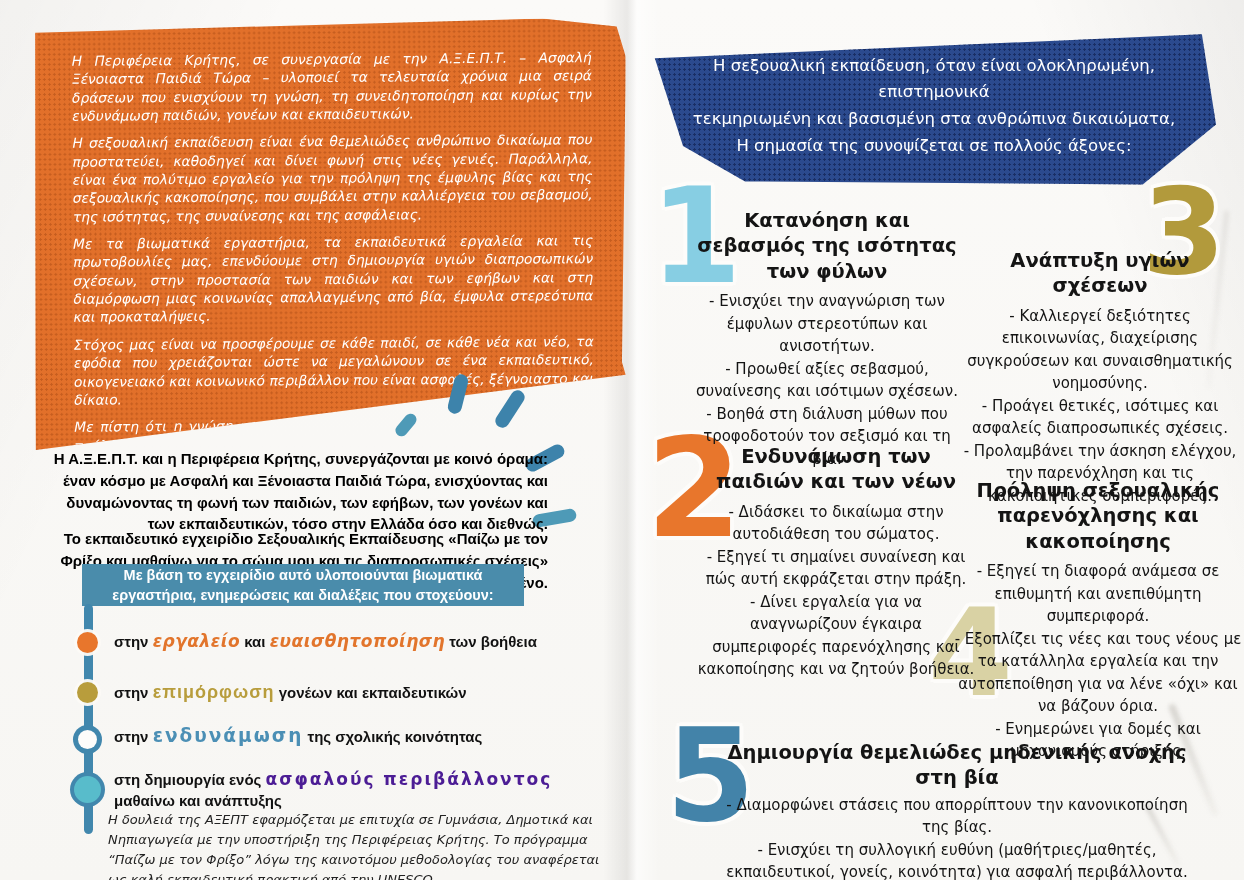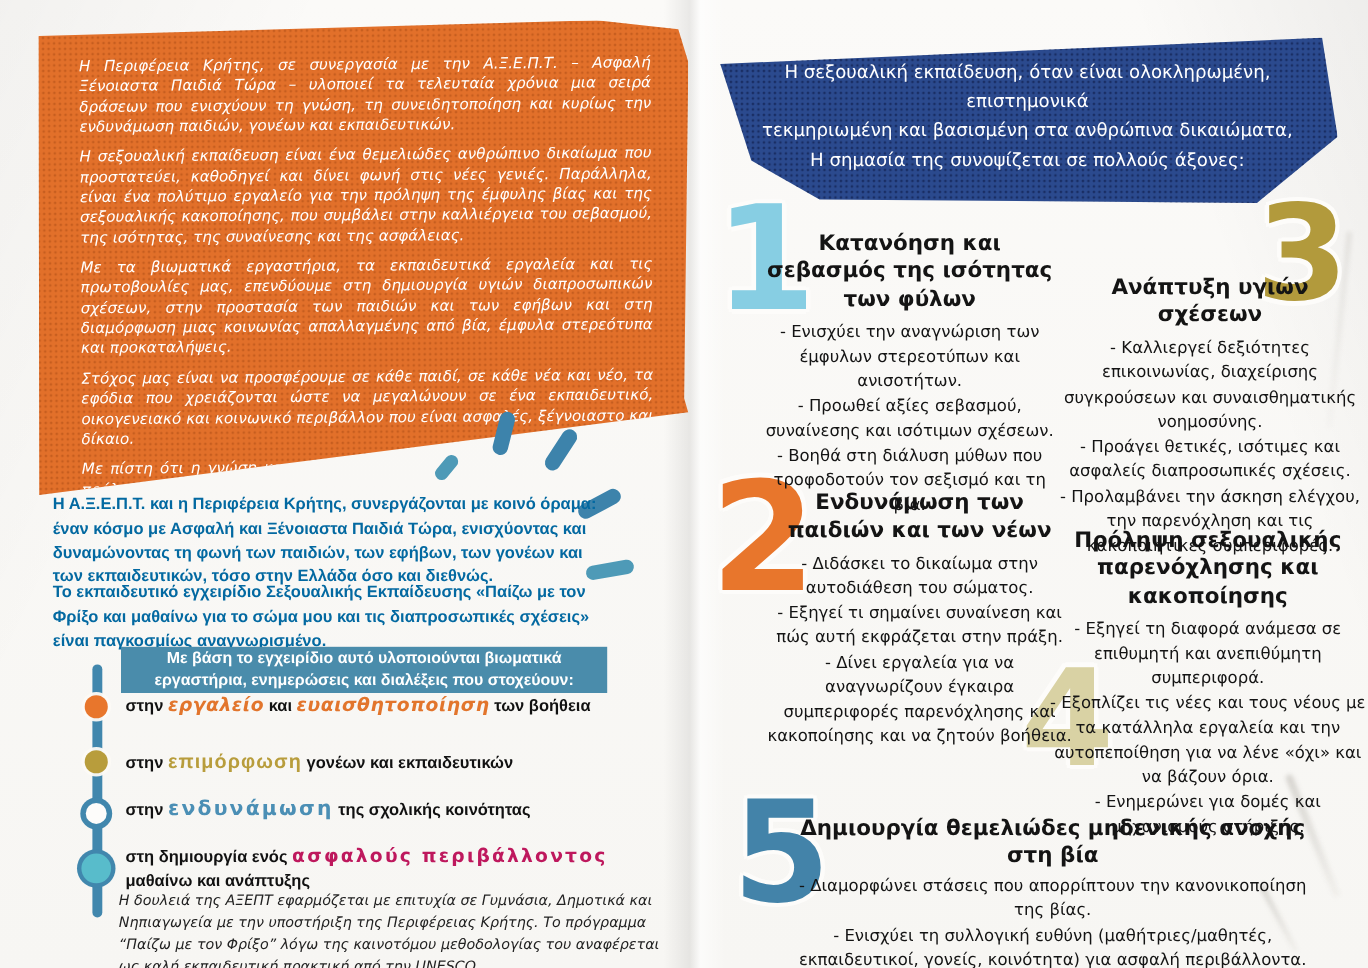--- a/index.html
+++ b/index.html
@@ -24,46 +24,46 @@
     padding:30px 34px 0 40px;box-sizing:border-box;
     font-size:13.8px;line-height:1.33;text-align:justify;
   }
   .orange-box p{margin:0 0 9px 0;}
   .signature{margin-top:12px;font-size:14px;line-height:1.45;text-align:left;}
   
   .dash{position:absolute;background:#3d83ab;border-radius:10px;}
   .dash.teal{background:#4e9ab7;}
   
   .vision,.manual{
-    position:absolute;left:48px;width:500px;text-align:left;
-    font-weight:bold;color:#0369a1;font-size:15px;line-height:1.45;
+    position:absolute;left:48px;width:500px;text-align:right;
+    font-weight:bold;color:#000000;font-size:15px;line-height:1.45;
     font-family:"Liberation Sans",sans-serif;
   }
   .vision{top:448px;}
   .manual{top:528px;}
   
   .list-header{
-    position:absolute;left:82px;top:588px;width:442px;height:42px;
+    position:absolute;left:82px;top:564px;width:442px;height:42px;
     background:#4a8cab;color:#fff;font-weight:bold;font-size:14.5px;line-height:1.4;
     display:flex;align-items:center;justify-content:flex-start;text-align:center;
-    font-family:"Liberation Sans",sans-serif;padding:2px 8px;box-sizing:border-box;margin-left:28px;
+    font-family:"Liberation Sans",sans-serif;padding:2px 8px;box-sizing:border-box;
   }
   
   .tline{position:absolute;left:84px;top:604px;width:9px;height:230px;background:#4187ad;border-radius:6px;}
   .dot{position:absolute;border-radius:50%;box-shadow:0 0 0 3px rgba(252,250,246,0.95);}
   .dot.d1{left:77px;top:632px;width:21px;height:21px;background:#e8762c;}
   .dot.d2{left:77px;top:682px;width:21px;height:21px;background:#b89d3c;}
   .dot.d3{left:78px;top:730px;width:19px;height:19px;background:#fdfcfa;box-shadow:0 0 0 5px #4187ad;}
   .dot.d4{left:74px;top:776px;width:27px;height:27px;background:#58bccb;box-shadow:0 0 0 4px #4187ad;}
   .goal{position:absolute;left:114px;width:486px;color:#111;font-weight:bold;font-size:15px;line-height:1.35;font-family:"Liberation Sans",sans-serif;}
   .g1{top:630px;} .g2{top:680px;} .g3{top:724px;} .g4{top:768px;}
   .hl-orange{color:#e2752c;font-style:italic;font-size:17px;letter-spacing:0.5px;font-family:"DejaVu Sans",sans-serif;}
   .hl-olive{color:#b89d3c;font-size:18px;letter-spacing:1px;}
   .hl-blue{color:#4b8fb5;font-size:18.5px;letter-spacing:2px;font-weight:600;font-family:"DejaVu Sans",sans-serif;}
-  .hl-teal{color:#be185d;font-size:17px;letter-spacing:2px;font-weight:600;font-family:"DejaVu Sans",sans-serif;}
+  .hl-teal{color:#4c1d95;font-size:17px;letter-spacing:2px;font-weight:600;font-family:"DejaVu Sans",sans-serif;}
   .footnote{
     position:absolute;left:108px;top:810px;width:512px;
     font-style:italic;font-size:13px;line-height:1.55;color:#222;
   }
   
   .banner{
     position:absolute;left:652px;top:32px;width:564px;height:154px;
     background-image:radial-gradient(circle, rgba(8,18,58,0.5) 1.1px, transparent 1.4px);
     background-size:5px 5px;background-color:#2b4a8e;
     clip-path:polygon(0.5% 17%, 97.5% 1.5%, 100% 60%, 87% 99%, 16.5% 97%, 5.5% 74%);

